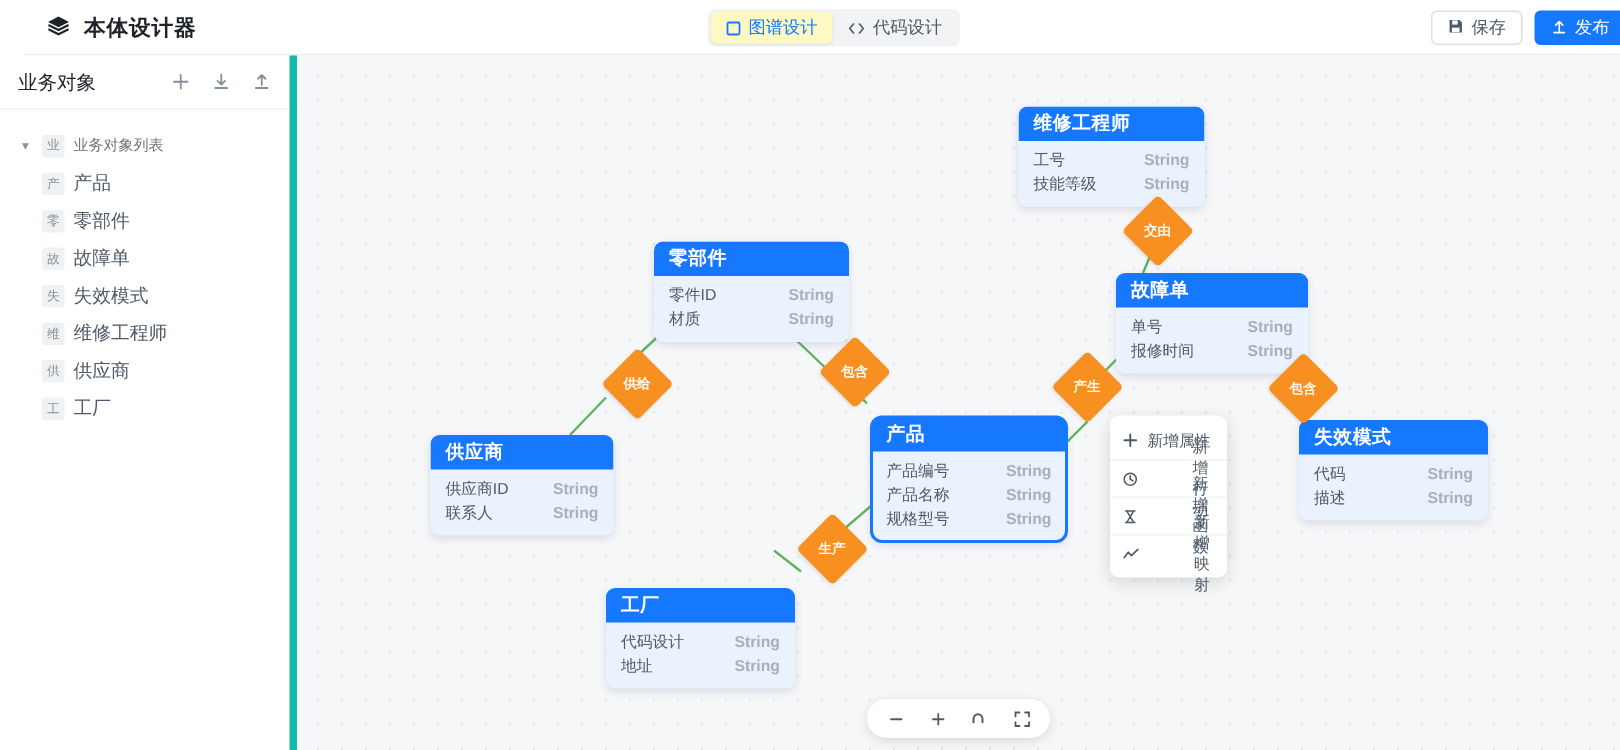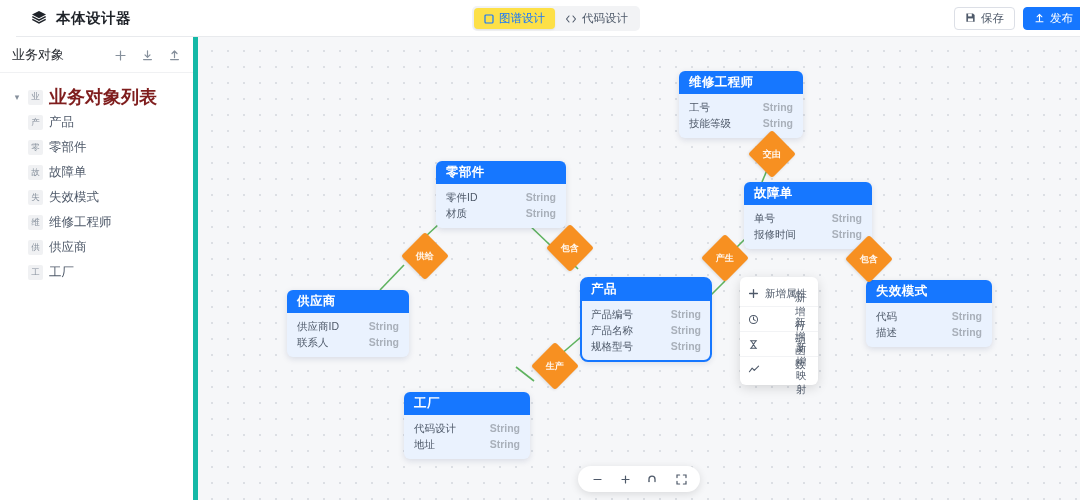--- a/index.html
+++ b/index.html
@@ -23,21 +23,21 @@
   .tabs {
     position: absolute; left: 50%; top: 6px; transform: translateX(-50%);
     display: flex; background: #f2f3f5; border-radius: 5px; padding: 2px;
     height: 25px; align-items: center;
   }
   .tab {
     display: flex; align-items: center; gap: 5px;
     font-size: 11.5px; color: #4e5969; height: 21px;
     padding: 0 10px; border-radius: 4px; cursor: pointer; white-space: nowrap;
   }
-  .tab.active { background: #fde047; color: #1677ff; box-shadow: 0 1px 2px rgba(0,0,0,.08); }
+  .tab.active { background: #fef9c3; color: #1677ff; box-shadow: 0 1px 2px rgba(0,0,0,.08); }
   .tab svg { display: block; }
 
   .top-actions { position: absolute; right: 12px; top: 7px; display: flex; gap: 8px; align-items: center; }
   .btn {
     display: flex; align-items: center; gap: 5px;
     height: 23px; padding: 0 10px; border-radius: 4px;
     font-size: 11.5px; cursor: pointer; white-space: nowrap;
   }
   .btn-default { background: #fff; border: 1px solid #dcdfe6; color: #4e5969; }
   .btn-primary { background: #1677ff; border: 1px solid #1677ff; color: #fff; }
@@ -59,21 +59,21 @@
   .tree-root {
     display: flex; align-items: center; gap: 6px;
     height: 26px; padding-left: 12px; cursor: pointer;
   }
   .caret { width: 10px; color: #86909c; font-size: 9px; line-height: 1; display:flex; align-items:center; justify-content:center;}
   .sq {
     width: 15px; height: 15px; border-radius: 2px; background: #f0f1f3;
     color: #86909c; font-size: 8.5px; display: flex; align-items: center;
     justify-content: center; flex: none;
   }
-  .tree-root .lbl { font-size: 18px; color: #7f1d1d; font-weight: bold; }
+  .tree-root .lbl { font-size: 10px; color: #737373; font-weight: normal; }
   .tree-item {
     display: flex; align-items: center; gap: 6px;
     height: 25px; padding-left: 28px; cursor: pointer;
   }
   .tree-item .lbl { font-size: 12.5px; color: #4e5969; }
 
   
   .canvas {
     position: absolute; left: 198px; top: 37px; width: 882px; height: 463px;
     background-color: #f6f7f9;

